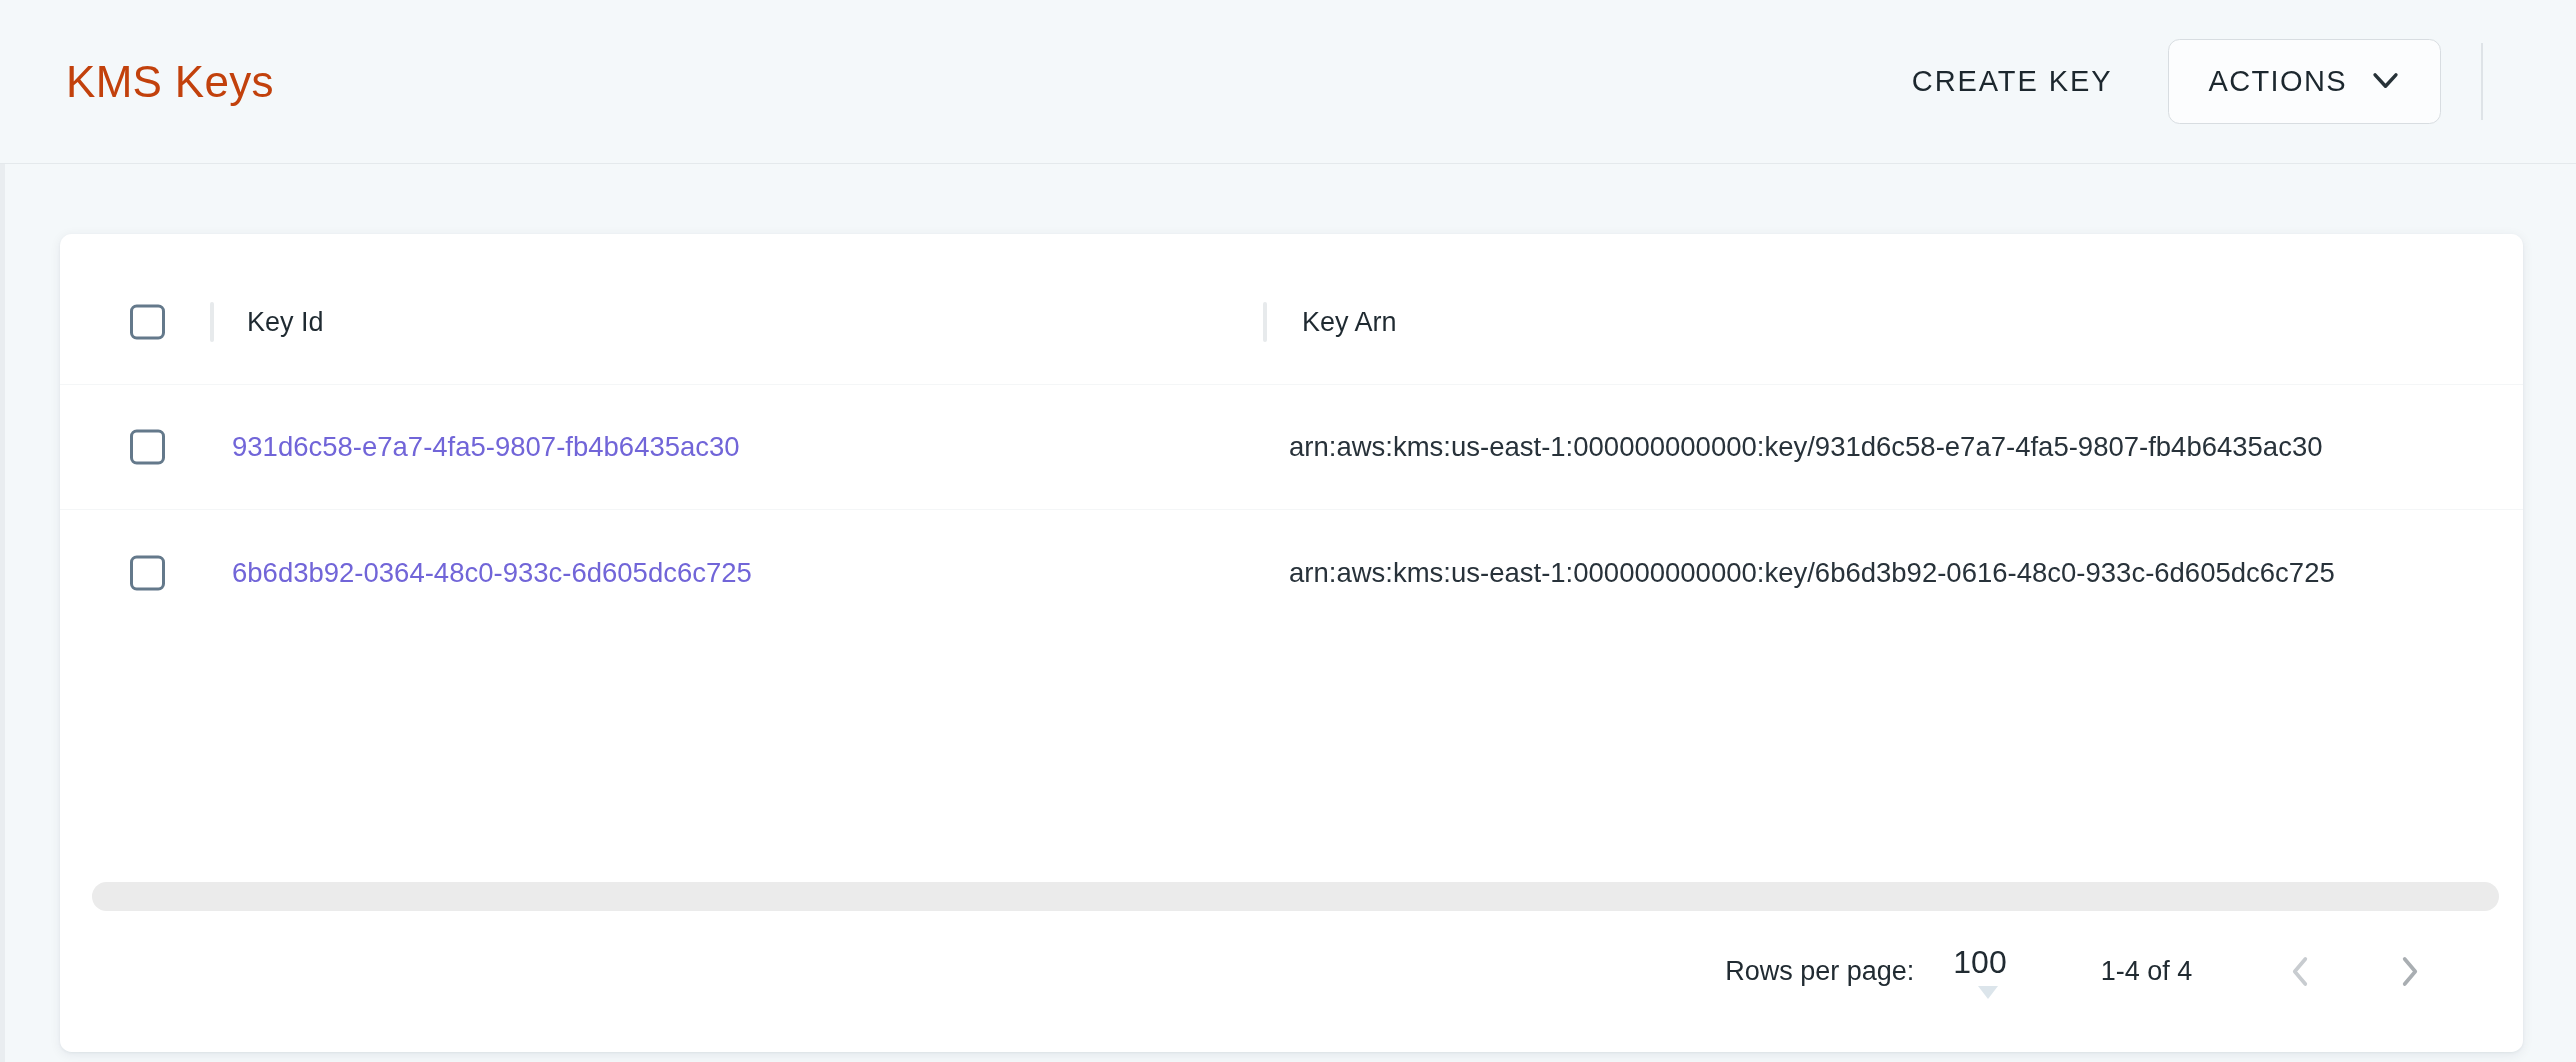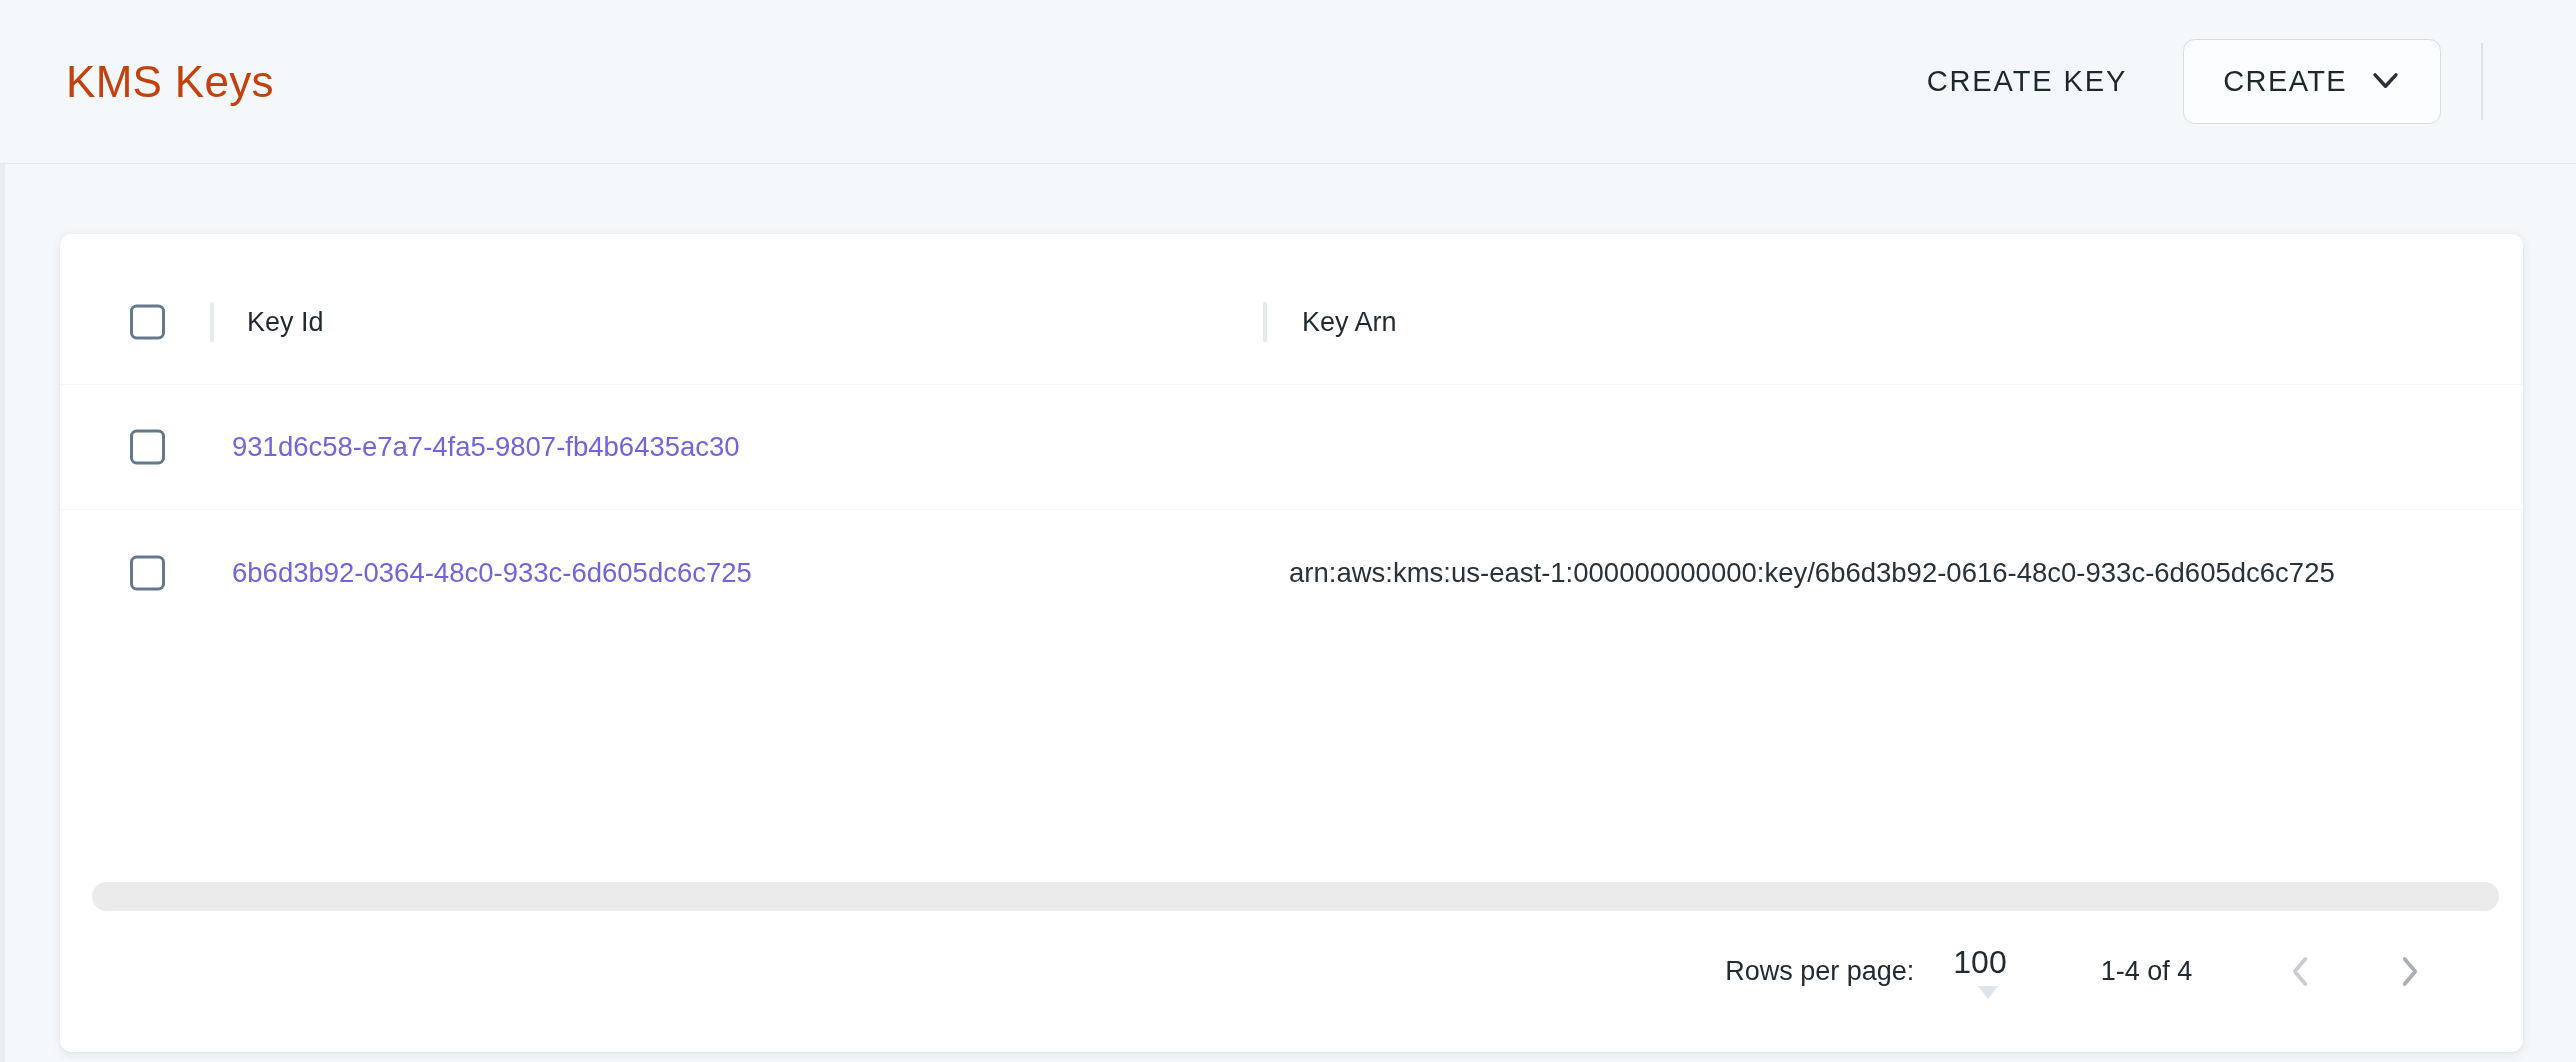--- a/index.html
+++ b/index.html
@@ -100,21 +100,21 @@
 <body>
 
 <div class="page-edge-left"></div>
 <div class="page-edge-top"></div>
 
 <div class="app-header">
   <h1 class="page-title">KMS Keys</h1>
   <div class="header-controls">
     <button class="btn-text">CREATE KEY</button>
     <button class="btn-outlined">
-      <span>CREATE</span>
+      <span>ACTIONS</span>
       <span style="display:flex;">
         <svg width="31" height="19" viewBox="0 0 32 20">
             <polyline points="5,3 16,15 27,3" fill="none" stroke="#273238" stroke-width="3.6" stroke-linecap="round" stroke-linejoin="round"></polyline>
           </svg>
       </span>
     </button>
     <div class="v-divider"></div>
   </div>
 </div>
 
@@ -126,20 +126,21 @@
       <span class="col-sep sep-1"></span>
       <span class="th th-1">Key Id</span>
       <span class="col-sep sep-2"></span>
       <span class="th th-2">Key Arn</span>
     </div>
 
 
     <div class="trow">
       <span class="checkbox"></span>
       <a class="td td-keyid">931d6c58-e7a7-4fa5-9807-fb4b6435ac30</a>
+      <span class="td td-arn">arn:aws:kms:us-east-1:000000000000:key/931d6c58-e7a7-4fa5-9807-fb4b6435ac30</span>
     </div>
 
 
     <div class="trow last">
       <span class="checkbox"></span>
       <a class="td td-keyid">6b6d3b92-0364-48c0-933c-6d605dc6c725</a>
       <span class="td td-arn">arn:aws:kms:us-east-1:000000000000:key/6b6d3b92-0616-48c0-933c-6d605dc6c725</span>
     </div>
   </div>
 

